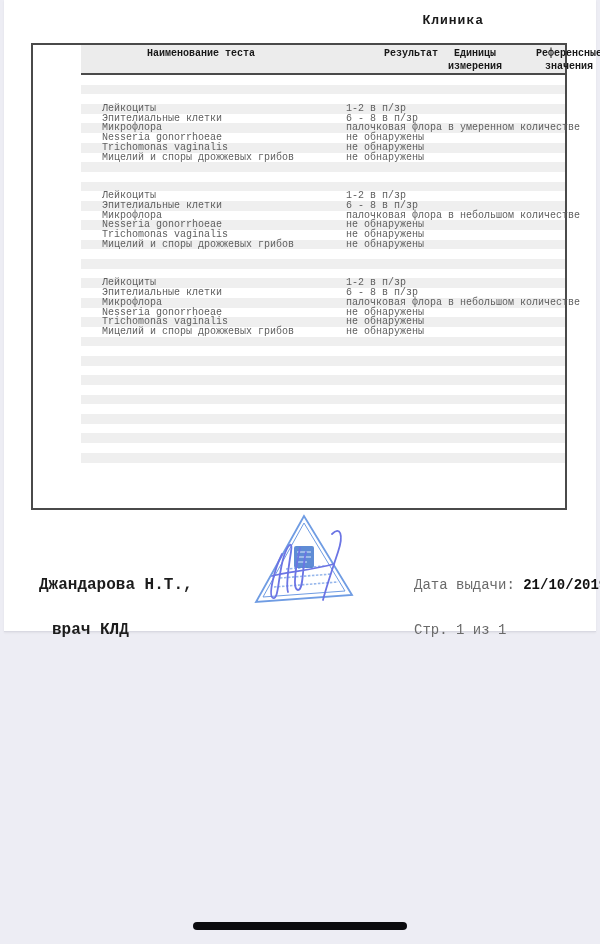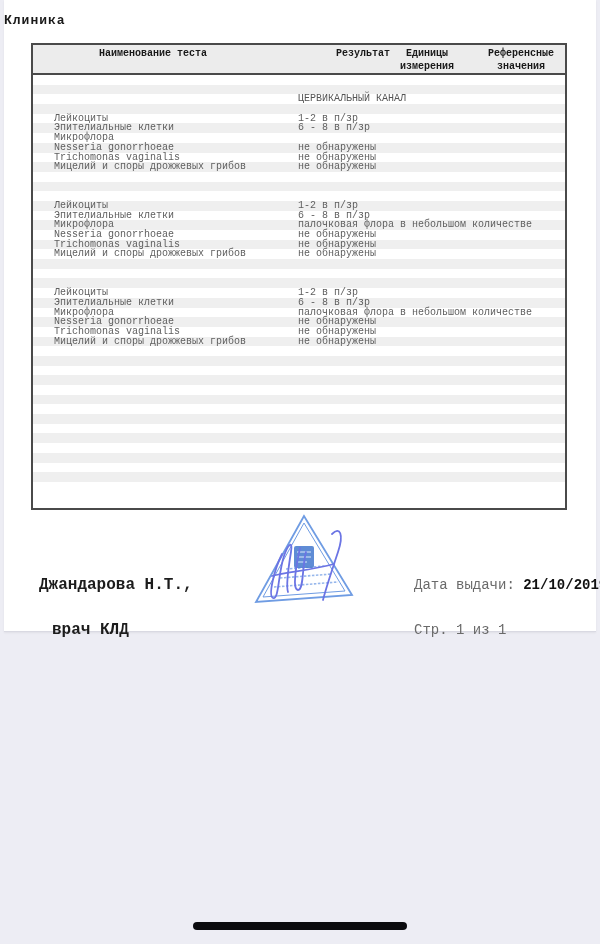--- a/index.html
+++ b/index.html
@@ -7,27 +7,27 @@
     width:600px;height:944px;position:relative;overflow:hidden;
     background:#ededf4;
     font-family:"Liberation Mono","DejaVu Sans Mono",monospace;
   }
   .card{
     position:absolute;left:4px;top:0;width:592px;height:631px;
     background:#ffffff;border-bottom:1px solid #d9d9e2;
     box-shadow:0 1px 2px rgba(0,0,0,0.06);
   }
   .doc-title{
-    position:absolute;left:0;top:13px;width:480px;text-align:left;
+    position:absolute;left:0;top:13px;width:480px;text-align:right;
     font-size:13px;font-weight:bold;color:#1a1a1a;letter-spacing:1px;
   }
   
   .report-table{
     position:absolute;left:27px;top:43px;width:536px;height:467px;
-    border:2px solid #4a4a4a;box-sizing:border-box;background:#fff;
+    border:2px solid #4a4a4a;box-sizing:border-box;background:#fff;padding-left:48px;
   }
   .thead{
     position:relative;height:28px;background:#ececec;
     border-bottom:2px solid #4a4a4a;
     font-size:10px;font-weight:bold;color:#191919;
   }
   .th{position:absolute;text-align:center;line-height:12.5px;top:3px;white-space:pre;}
   .th-name{left:0;width:240px;}
   .th-result{left:280px;width:100px;}
   .th-units{left:344px;width:100px;}
@@ -72,25 +72,24 @@
   <div class="report-table">
     <div class="thead">
       <span class="th th-name">Наименование теста</span>
       <span class="th th-result">Результат</span>
       <span class="th th-ref"><span>Референсные</span><br><span>значения</span></span>
       <span class="th th-units"><span>Единицы</span><br><span>измерения</span></span>
     </div>
     <div class="tbody">
         <div class="trow empty"></div>
         <div class="trow empty"></div>
-        <div class="trow subsection"><span class="cell-result">ЦЕРВИКАЛЬНЫЙ КАНАЛ</span></div>
         <div class="trow empty"></div>
         <div class="trow data"><span class="cell-name">Лейкоциты</span><span class="cell-result">1-2 в п/зр</span></div>
         <div class="trow data"><span class="cell-name">Эпителиальные клетки</span><span class="cell-result">6 - 8 в п/зр</span></div>
-        <div class="trow data"><span class="cell-name">Микрофлора</span></div>
+        <div class="trow data"><span class="cell-name">Микрофлора</span><span class="cell-result">палочковая флора в умеренном количестве</span></div>
         <div class="trow data"><span class="cell-name">Nesseria gonorrhoeae</span><span class="cell-result">не обнаружены</span></div>
         <div class="trow data"><span class="cell-name">Trichomonas vaginalis</span><span class="cell-result">не обнаружены</span></div>
         <div class="trow data"><span class="cell-name">Мицелий и споры дрожжевых грибов</span><span class="cell-result">не обнаружены</span></div>
         <div class="trow empty"></div>
         <div class="trow empty"></div>
         <div class="trow empty"></div>
         <div class="trow data"><span class="cell-name">Лейкоциты</span><span class="cell-result">1-2 в п/зр</span></div>
         <div class="trow data"><span class="cell-name">Эпителиальные клетки</span><span class="cell-result">6 - 8 в п/зр</span></div>
         <div class="trow data"><span class="cell-name">Микрофлора</span><span class="cell-result">палочковая флора в небольшом количестве</span></div>
         <div class="trow data"><span class="cell-name">Nesseria gonorrhoeae</span><span class="cell-result">не обнаружены</span></div>

